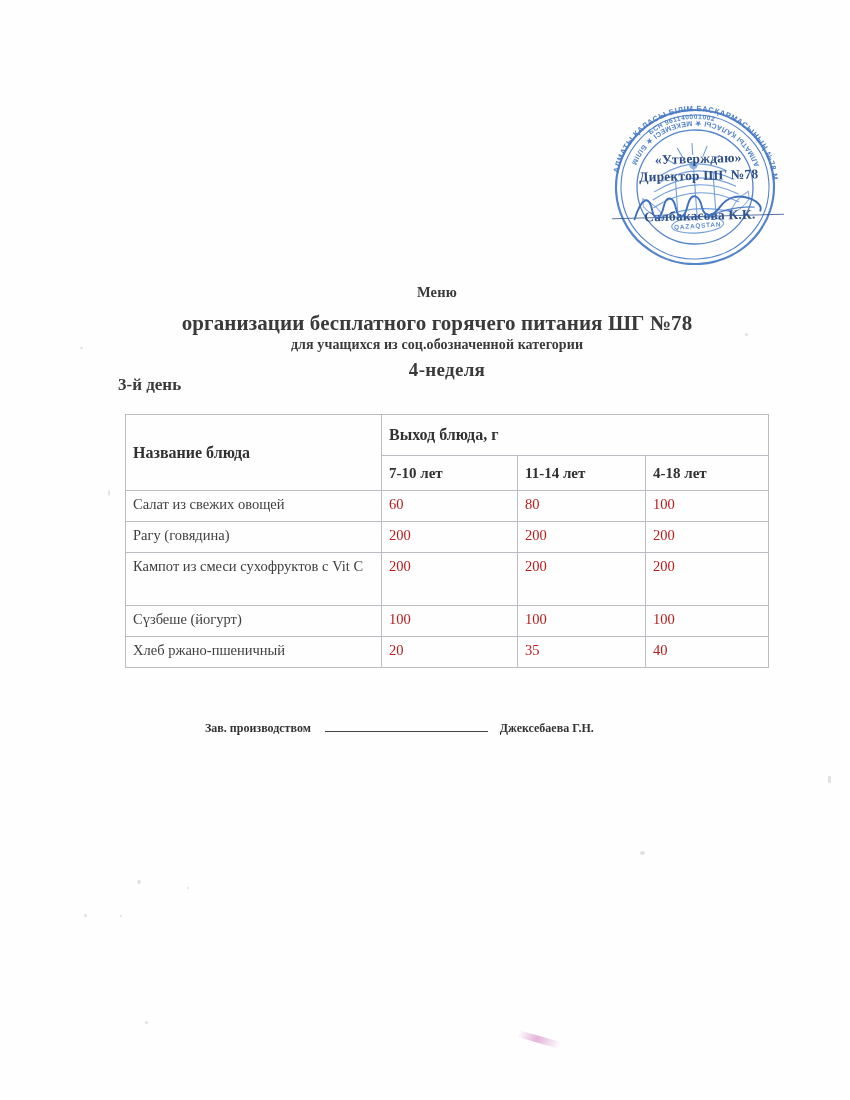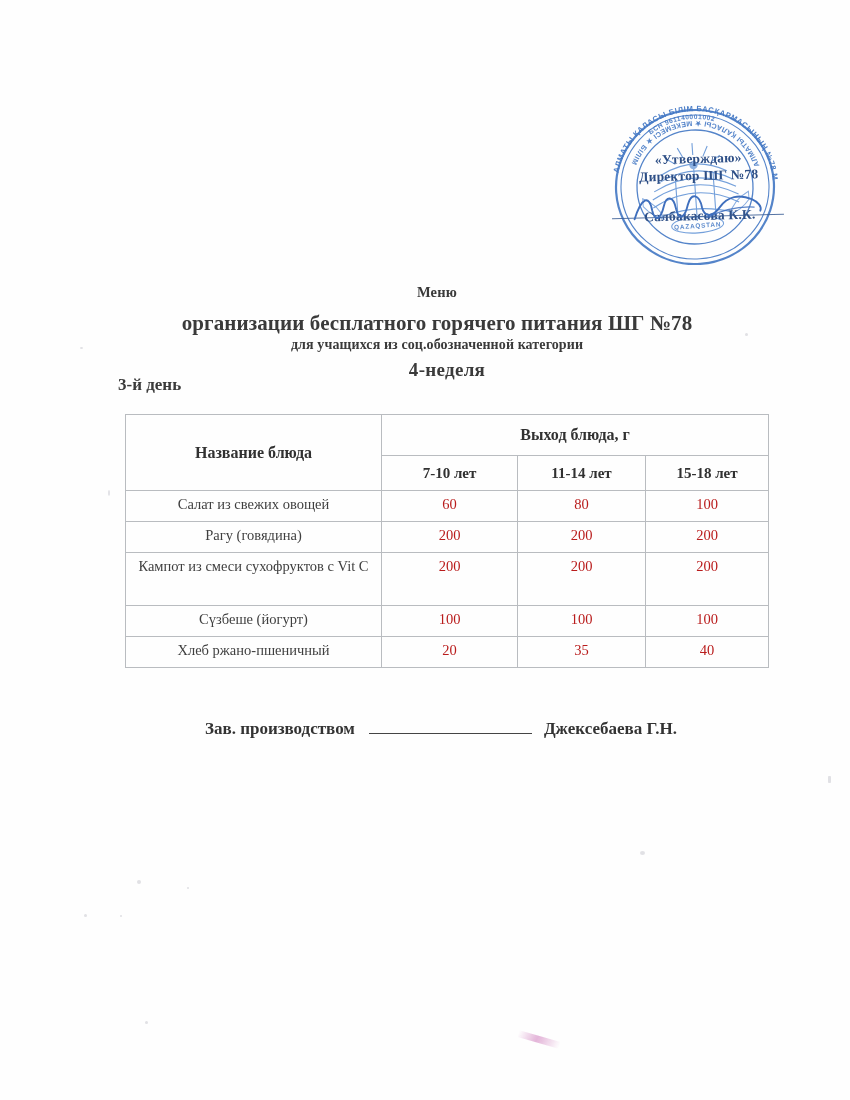--- a/index.html
+++ b/index.html
@@ -100,34 +100,34 @@
     width: 643px;
     border-collapse: collapse;
     table-layout: fixed;
     color: #464646;
   }
   .menu-table td, .menu-table th {
     border: 1px solid #b9bcc0;
     padding: 4px 7px;
     vertical-align: top;
     font-weight: normal;
-    text-align: center;
+    text-align: left;
   }
   .menu-table thead th {
     font-weight: bold;
     color: #313131;
   }
   .menu-table .th-name {
     font-size: 16px;
     height: 32px;
     vertical-align: middle;
   }
   .menu-table .th-yield {
     font-size: 16px;
-    text-align: center;
+    text-align: left;
     height: 32px;
     vertical-align: middle;
     font-family: Liberation Serif, serif;
   }
   .menu-table .th-age {
     font-size: 15px;
     height: 26px;
     vertical-align: middle;
   }
   .menu-table tbody td {
@@ -141,21 +141,21 @@
   .col-dish { width: 256px; }
   .col-a    { width: 136px; }
   .col-b    { width: 128px; }
   .col-c    { width: 123px; }
 
   
   .footer-line {
     position: absolute;
     left: 205px;
     top: 719px;
-    font-size: 17px;
+    font-size: 12px;
     font-weight: bold;
     color: #333333;
     display: flex;
     align-items: baseline;
     gap: 0;
   }
   .footer-line .blank {
     display: inline-block;
     width: 163px;
     border-bottom: 1.6px solid #444;
@@ -264,21 +264,21 @@
         <col class="col-c">
     </colgroup>
     <thead>
       <tr>
         <th class="th-name" rowspan="2">Название блюда</th>
         <th class="th-yield" colspan="3">Выход блюда, г</th>
       </tr>
       <tr>
         <th class="th-age">7-10 лет</th>
         <th class="th-age">11-14 лет</th>
-        <th class="th-age">15-18 лет</th>
+        <th class="th-age">4-18 лет</th>
       </tr>
     </thead>
     <tbody>
       <tr>
         <td class="dish">Салат из свежих овощей</td>
         <td>60</td>
         <td>80</td>
         <td>100</td>
       </tr>
       <tr>

